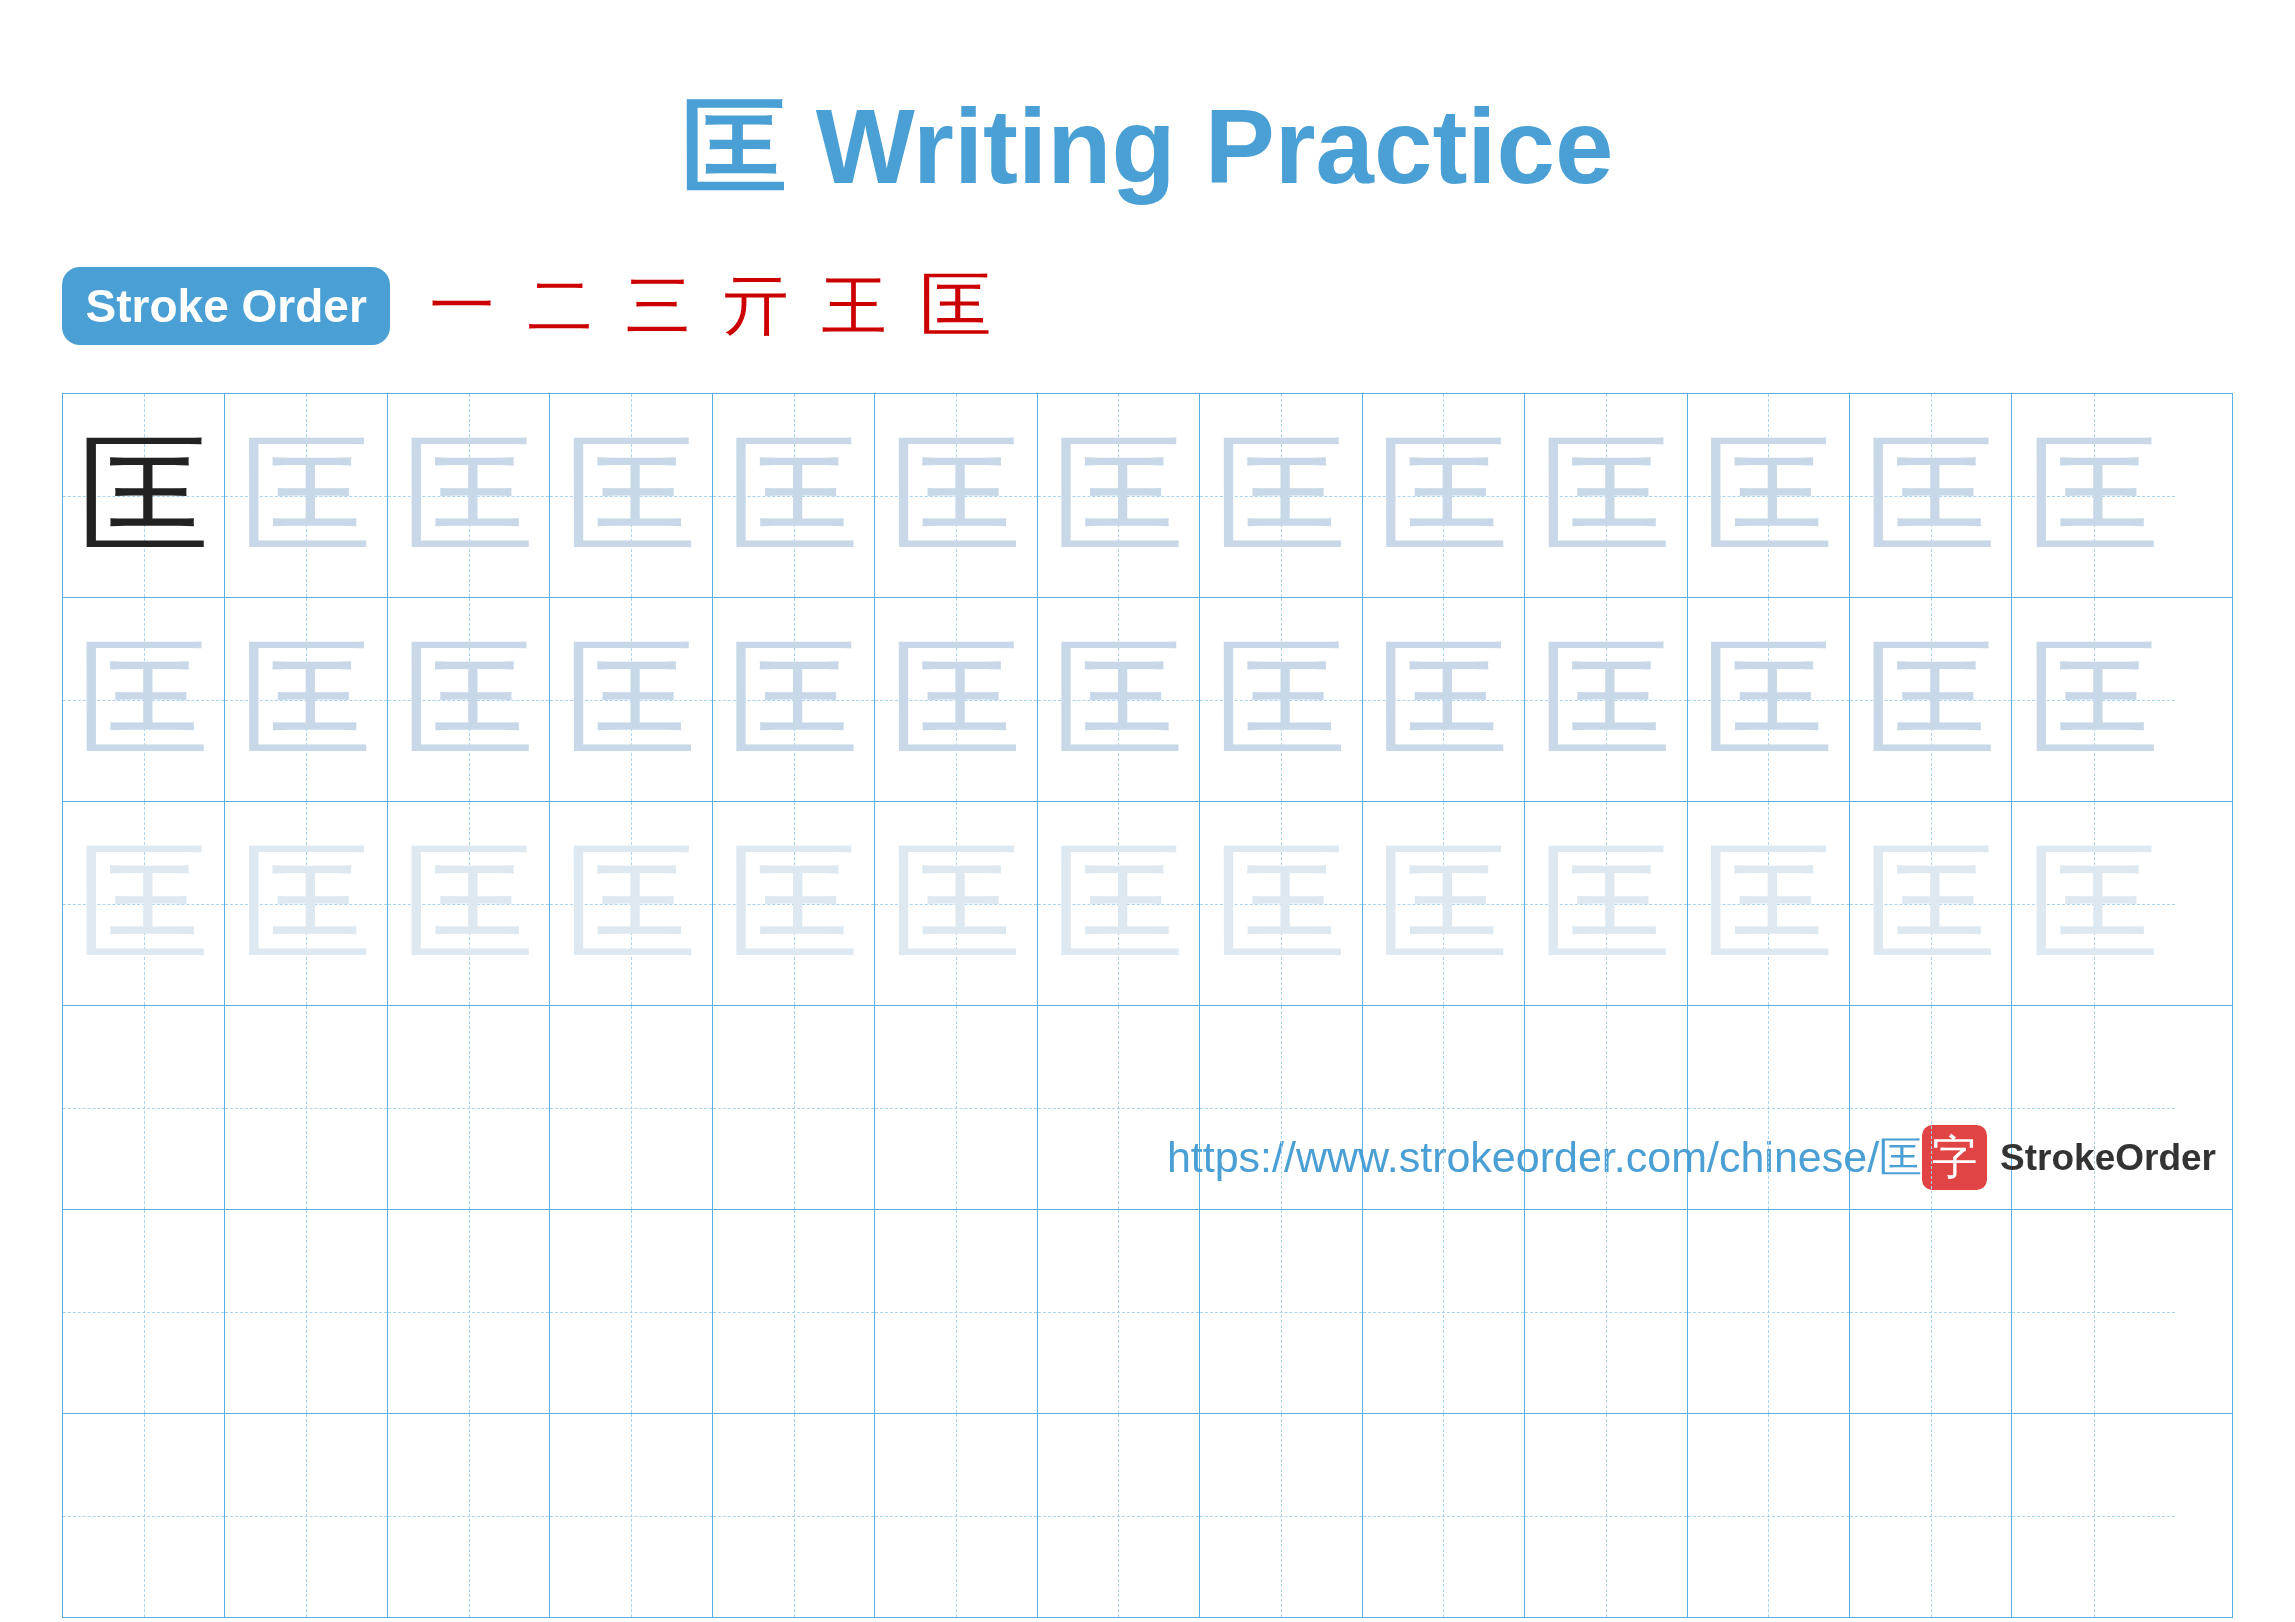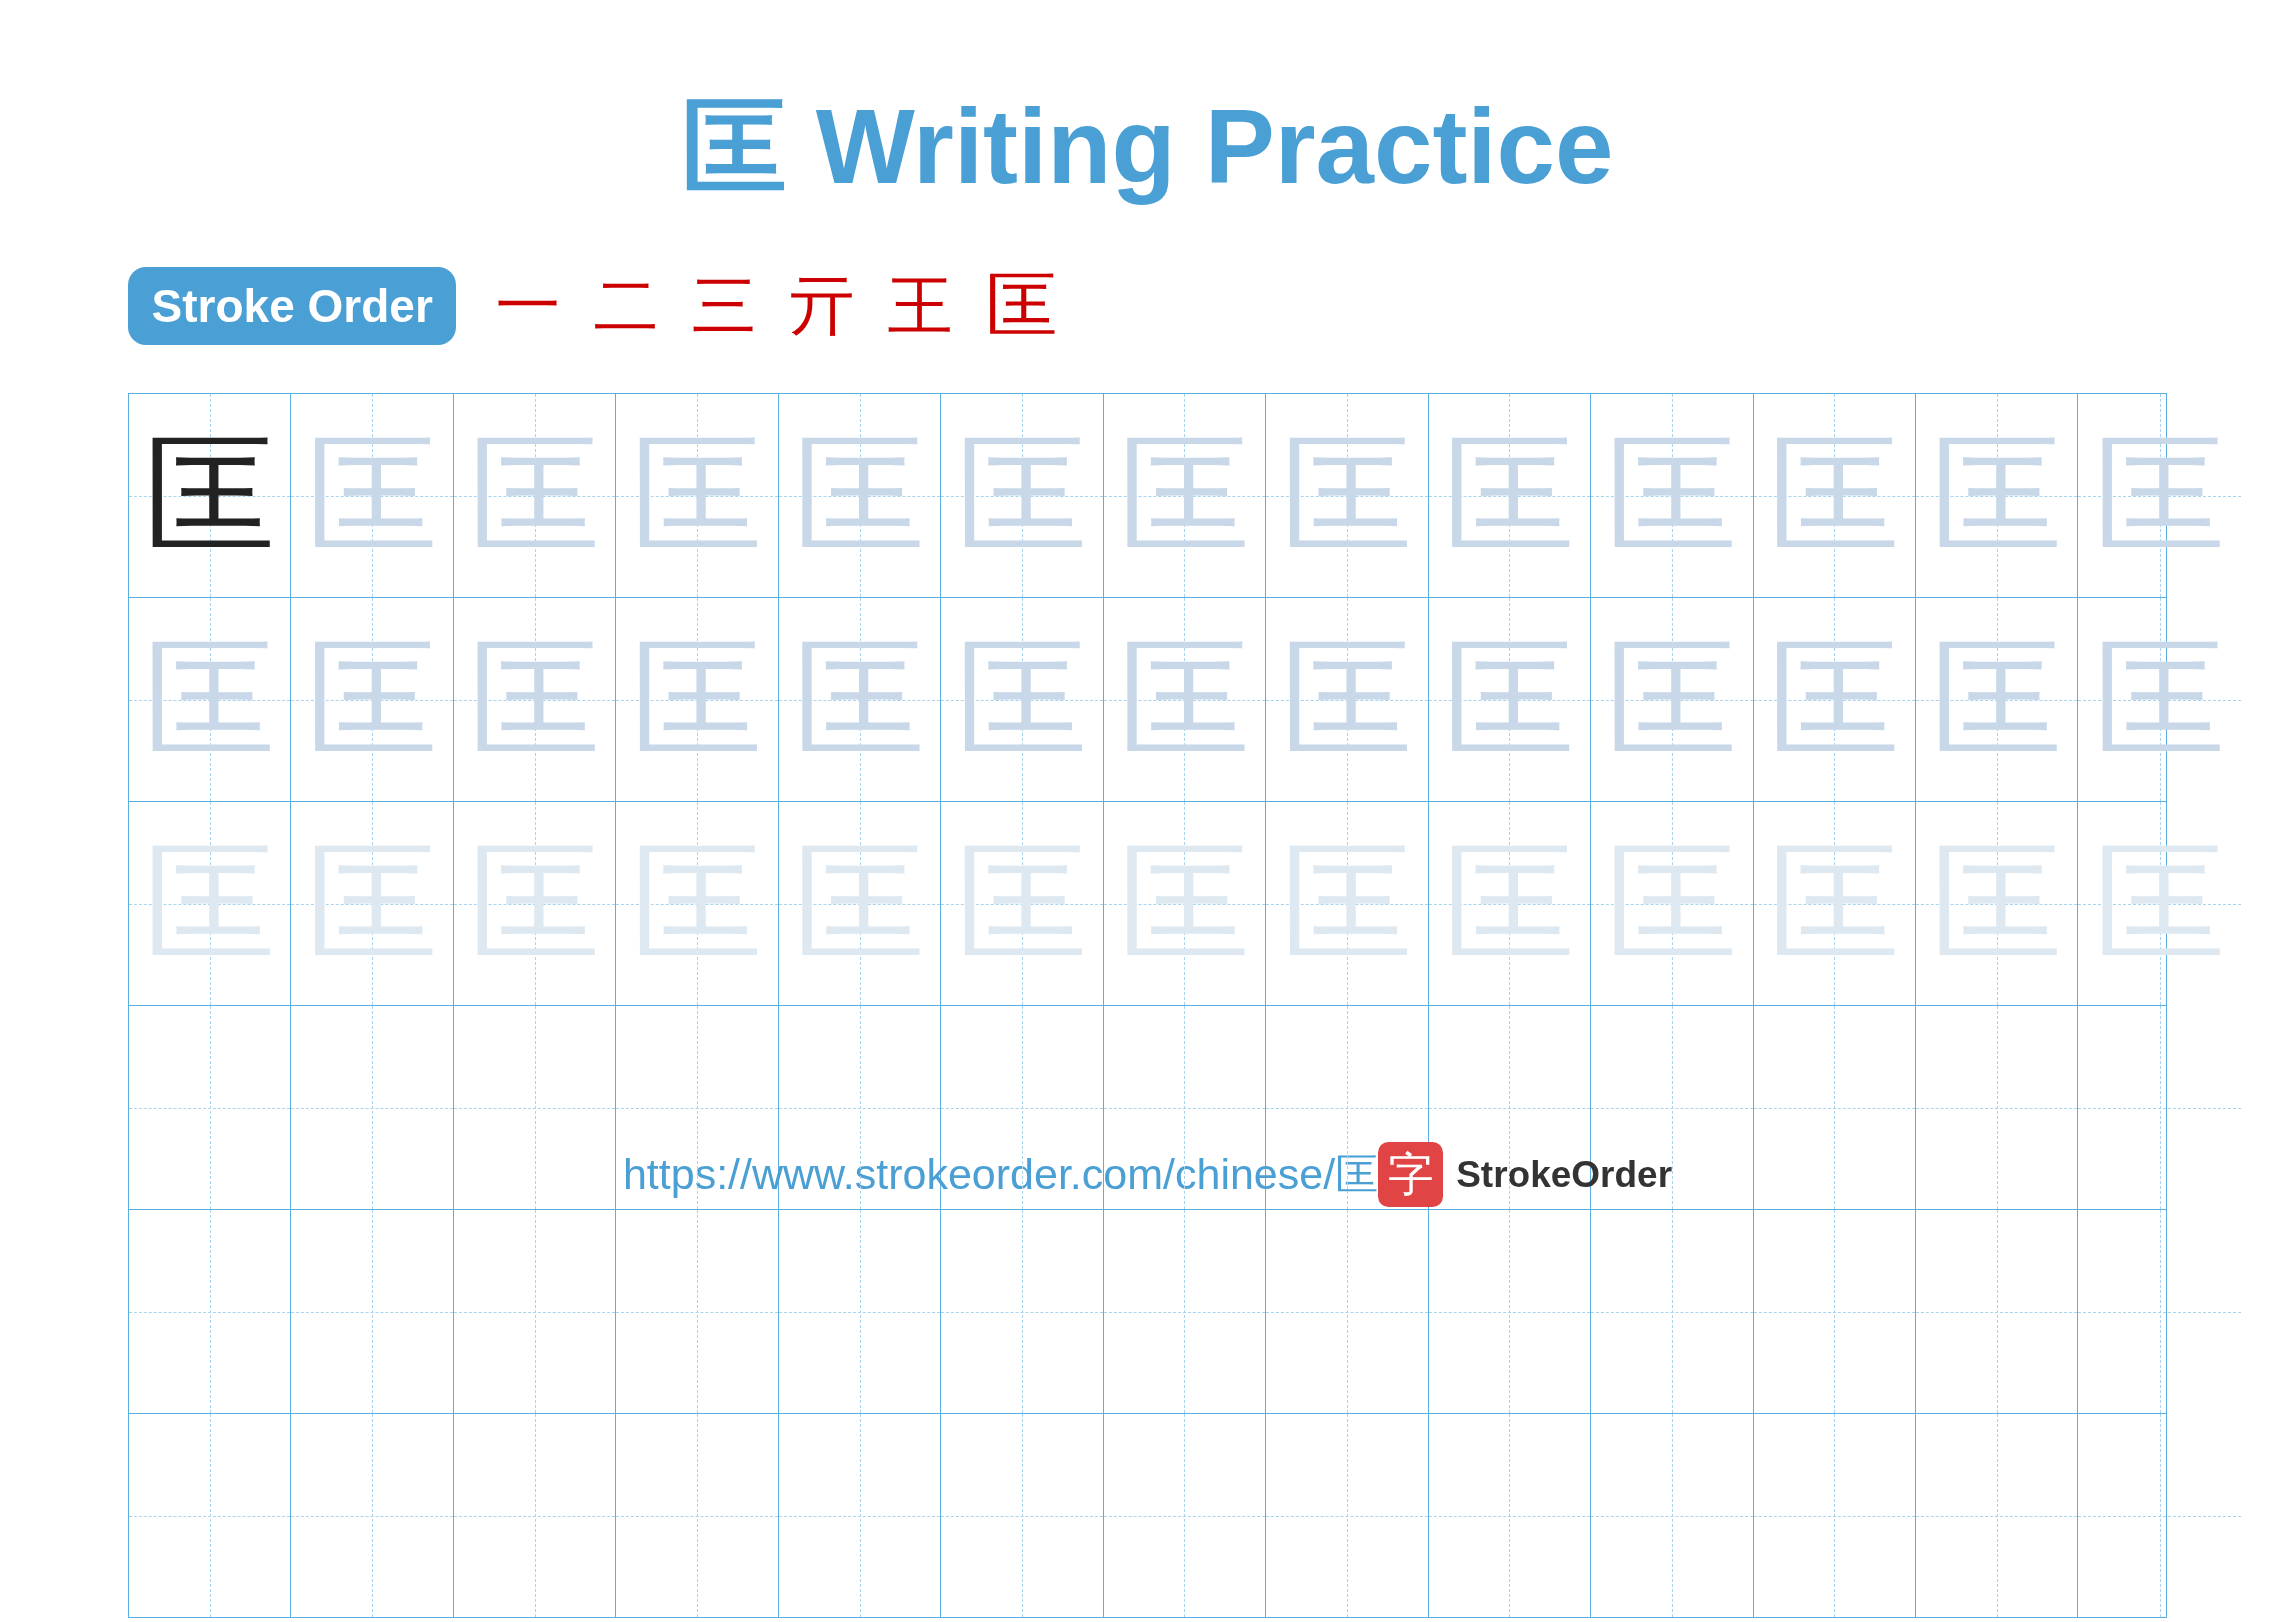--- a/index.html
+++ b/index.html
@@ -10,21 +10,21 @@
       height: 1622px;
       position: relative;
       overflow: hidden;
     }
 
     .page {
       width: 2295px;
       height: 1242px;
       background: #fff;
       position: relative;
-      padding: 52px 115px;
+      padding: 52px 49px;
     }
 
     
     .title-section {
       text-align: center;
       margin-bottom: 39px;
       margin-top: 26px;
     }
     .title-text {
       font-size: 105px;
@@ -129,26 +129,26 @@
       position: relative;
       line-height: 1;
     }
     .cell-char.dark { color: #222; }
     .cell-char.medium { color: #c8d8e8; }
     .cell-char.light { color: #dde8f0; }
 
     
     .footer {
       position: absolute;
-      bottom: 35px;
+      bottom: 52px;
       left: 79px;
       right: 79px;
       display: flex;
       align-items: center;
-      justify-content: center;
+      justify-content: flex-end;
     }
     .footer-url {
       color: #4a9fd4;
       font-size: 43px;
       text-decoration: none;
     }
     .footer-logo {
       display: flex;
       align-items: center;
       gap: 13px;

